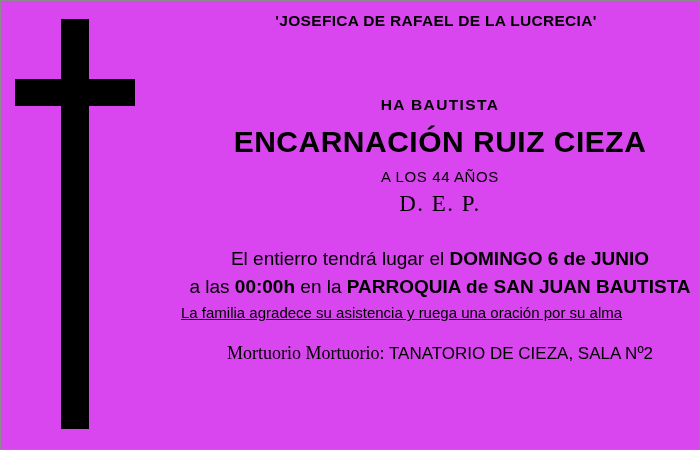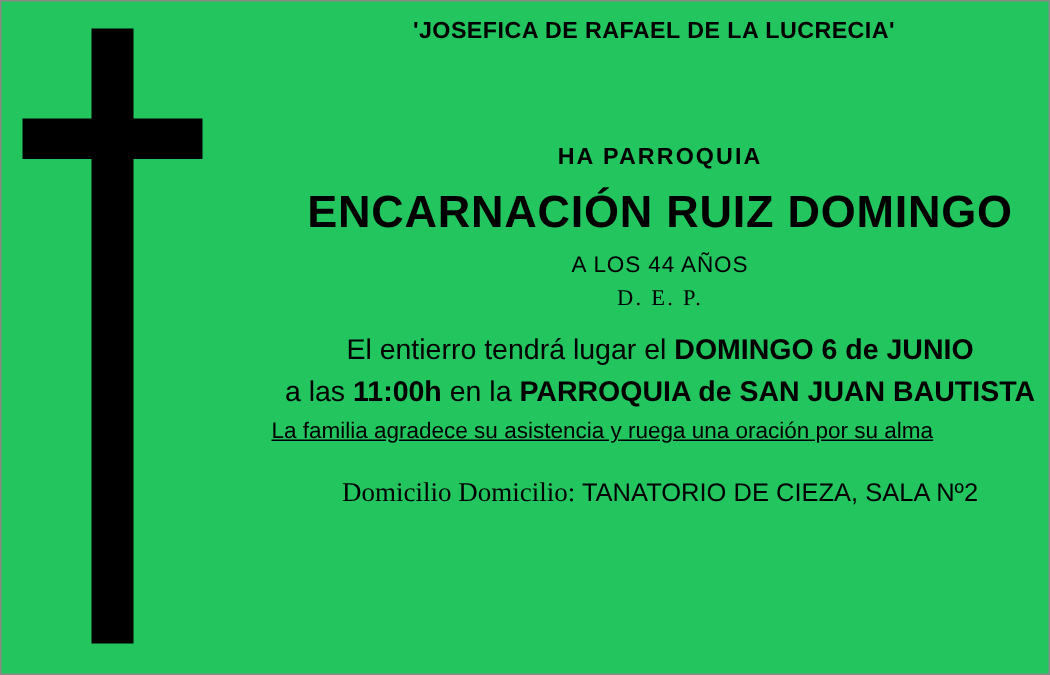--- a/index.html
+++ b/index.html
@@ -8,21 +8,21 @@
     background: #ffffff;
   }
   body {
     font-family: "Liberation Sans", sans-serif;
   }
   .notice {
     position: relative;
     width: 700px;
     height: 450px;
     box-sizing: border-box;
-    background: #22c55e;
+    background: #d946ef;
     border: 1px solid #8a8a8a;
     overflow: hidden;
   }
   
   .cross {
     position: absolute;
     left: 0px;
     top: 0px;
     width: 180px;
     height: 450px;
@@ -82,28 +82,28 @@
   }
   .age {
     font-size: 15px;
     font-weight: normal;
     letter-spacing: 0.6px;
     color: #000;
     margin-top: 9px;
   }
   .dep {
     font-family: "Liberation Serif", serif;
-    font-size: 15px;
+    font-size: 23px;
     letter-spacing: 1.5px;
     color: #000;
     margin-top: 6px;
   }
 
   .funeral {
-    margin-top: 12px;
+    margin-top: 28px;
     text-align: center;
     font-size: 19px;
     color: #000;
     line-height: 1.45;
   }
   .funeral .b {
     font-weight: bold;
   }
 
   .thanks {
@@ -134,35 +134,35 @@
   <div class="cross">
     <div class="vbar"></div>
     <div class="hbar"></div>
   </div>
 
   <div class="content">
 
     <div class="headline">'JOSEFICA DE RAFAEL DE LA LUCRECIA'</div>
 
     <div class="block-main">
-      <div class="died">HA PARROQUIA</div>
-      <div class="name">ENCARNACIÓN  RUIZ DOMINGO</div>
+      <div class="died">HA BAUTISTA</div>
+      <div class="name">ENCARNACIÓN  RUIZ CIEZA</div>
       <div class="age">A LOS 44 AÑOS</div>
       <div class="dep">D. E. P.</div>
     </div>
 
     <div class="funeral">
       <div>
         <span>El entierro tendrá lugar el </span><span class="b">DOMINGO 6 de JUNIO</span>
       </div>
       <div>
-        <span>a las </span><span class="b">11:00h</span><span> en la </span><span class="b">PARROQUIA de SAN JUAN BAUTISTA</span>
+        <span>a las </span><span class="b">00:00h</span><span> en la </span><span class="b">PARROQUIA de SAN JUAN BAUTISTA</span>
       </div>
     </div>
 
     <div class="thanks">La familia agradece su asistencia y ruega una oración por su alma</div>
 
     <div class="mortuary">
-      <span>Domicilio Domicilio: </span><span class="b">TANATORIO DE CIEZA, SALA Nº2</span>
+      <span>Mortuorio Mortuorio: </span><span class="b">TANATORIO DE CIEZA, SALA Nº2</span>
     </div>
 
   </div>
 </div>
 
 </body></html>

